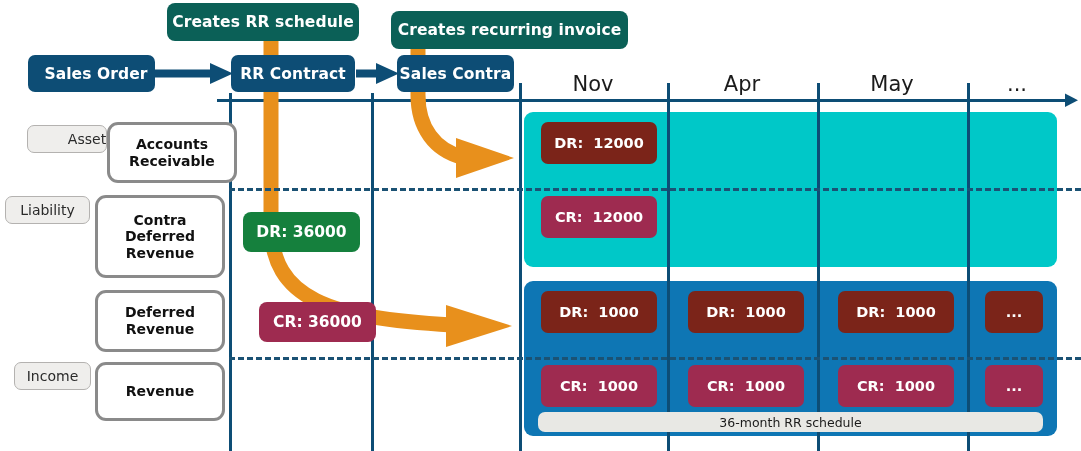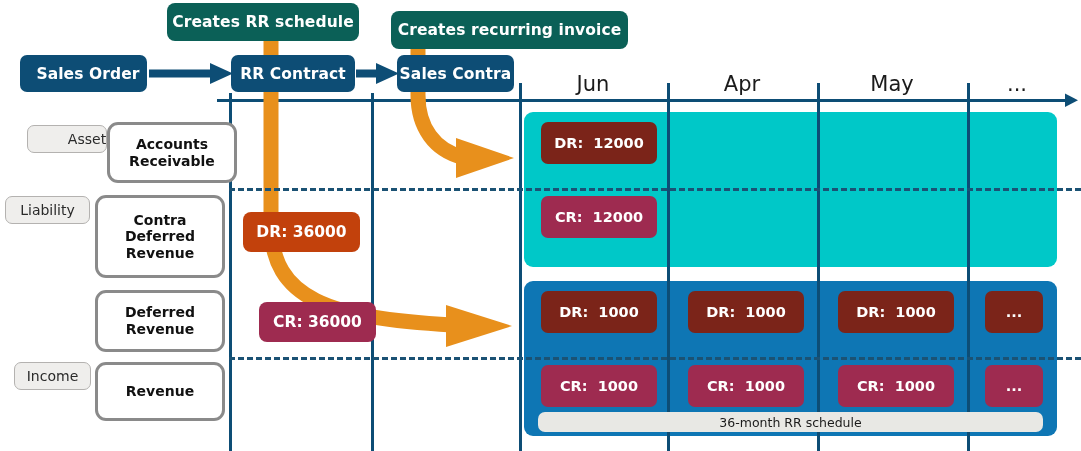--- a/index.html
+++ b/index.html
@@ -73,21 +73,21 @@
     background:#e8e8e4;border-radius:7px;color:#1b1b1b;
     font-size:12.5px;display:flex;align-items:center;justify-content:center;
     z-index:7;
   }
 
   
   .midentry{
     border-radius:8px;color:#ffffff;font-weight:bold;font-size:15.5px;
     display:flex;align-items:center;justify-content:center;z-index:11;
   }
-  .midentry.dr{background:#c2410c;}
+  .midentry.dr{background:#15803d;}
   .midentry.cr{background:#9e2b50;}
 
   
   svg.layer{position:absolute;left:0;top:0;width:1081px;height:451px;}
   svg#arrows-orange{z-index:10;}
   svg#arrows-navy{z-index:11;}
   svg#axis-arrow{z-index:5;}
 </style>
 </head>
 <body>
@@ -99,21 +99,21 @@
   <div class="abs vline" style="left:519px;top:83px;height:368px;"></div>
   <div class="abs vline" style="left:667px;top:83px;height:368px;"></div>
   <div class="abs vline" style="left:817px;top:83px;height:368px;"></div>
   <div class="abs vline" style="left:967px;top:83px;height:368px;"></div>
 
   <div class="abs axis" style="left:217px;top:99px;width:852px;"></div>
   <svg class="layer" id="axis-arrow" viewBox="0 0 1081 451">
     <path d="M1065,93.5 L1078,100.3 L1065,107.1 Z" fill="#0d4d75"></path>
   </svg>
 
-  <div class="abs monthlbl" style="left:519px;top:60px;width:148px;height:36px;">Jun</div>
+  <div class="abs monthlbl" style="left:519px;top:60px;width:148px;height:36px;">Nov</div>
   <div class="abs monthlbl" style="left:667px;top:60px;width:150px;height:36px;">Apr</div>
   <div class="abs monthlbl" style="left:817px;top:60px;width:150px;height:36px;">May</div>
   <div class="abs monthlbl" style="left:967px;top:60px;width:100px;height:36px;">...</div>
 
   <svg class="layer" id="arrows-orange" viewBox="0 0 1081 451">
 
     <path d="M271,38 L271,224" stroke="#e8901c" stroke-width="15" fill="none"></path>
 
     <path d="M271,224 C271,300 330,318 452,325" stroke="#e8901c" stroke-width="15" fill="none" stroke-linecap="butt"></path>
     <path d="M446,305 L512,326 L446,347 Z" fill="#e8901c"></path>
@@ -126,21 +126,21 @@
   <svg class="layer" id="arrows-navy" viewBox="0 0 1081 451">
     <path d="M149,73.5 L214,73.5" stroke="#0d4d75" stroke-width="8" fill="none"></path>
     <path d="M210,63 L233,73.5 L210,84 Z" fill="#0d4d75"></path>
     <path d="M356,73.5 L380,73.5" stroke="#0d4d75" stroke-width="8" fill="none"></path>
     <path d="M376,63 L399,73.5 L376,84 Z" fill="#0d4d75"></path>
   </svg>
 
   <div class="abs callout" style="left:167px;top:3px;width:192px;height:38px;">Creates RR schedule</div>
   <div class="abs callout" style="left:391px;top:3px;width:237px;height:38px;margin-top:8px;">Creates recurring invoice</div>
 
-  <div class="abs flowbox" style="left:20px;top:55px;width:127px;height:37px;padding-left:9px;">Sales Order</div>
+  <div class="abs flowbox" style="left:28px;top:55px;width:127px;height:37px;padding-left:9px;">Sales Order</div>
   <div class="abs flowbox" style="left:231px;top:55px;width:124px;height:37px;">RR Contract</div>
   <div class="abs flowbox" style="left:397px;top:55px;width:117px;height:37px;">Sales Contra</div>
 
   <div class="abs chip" style="left:27px;top:125px;width:80px;height:28px;padding-left:40px;">Asset</div>
   <div class="abs chip" style="left:5px;top:196px;width:85px;height:28px;">Liability</div>
   <div class="abs chip" style="left:14px;top:362px;width:77px;height:28px;">Income</div>
 
   <div class="abs acct" style="left:95px;top:122px;width:130px;height:61px;white-space:pre-line;margin-left:12px;">Accounts
 Receivable</div>
   <div class="abs acct" style="left:95px;top:195px;width:130px;height:83px;white-space:pre-line;">Contra

